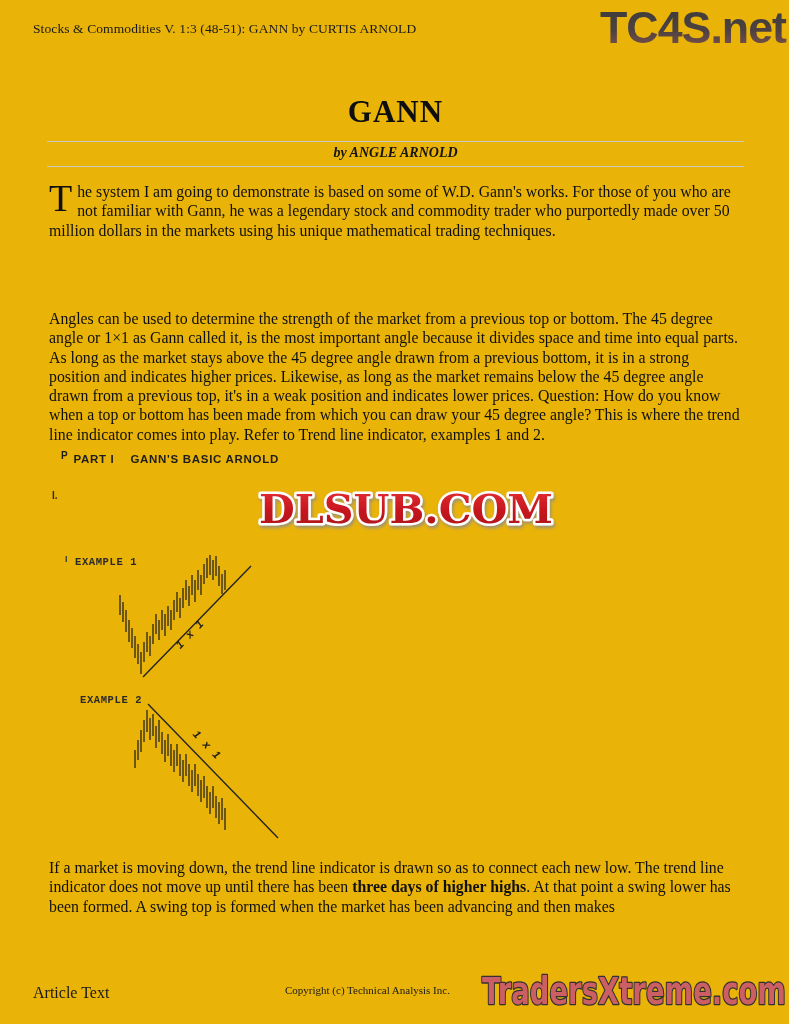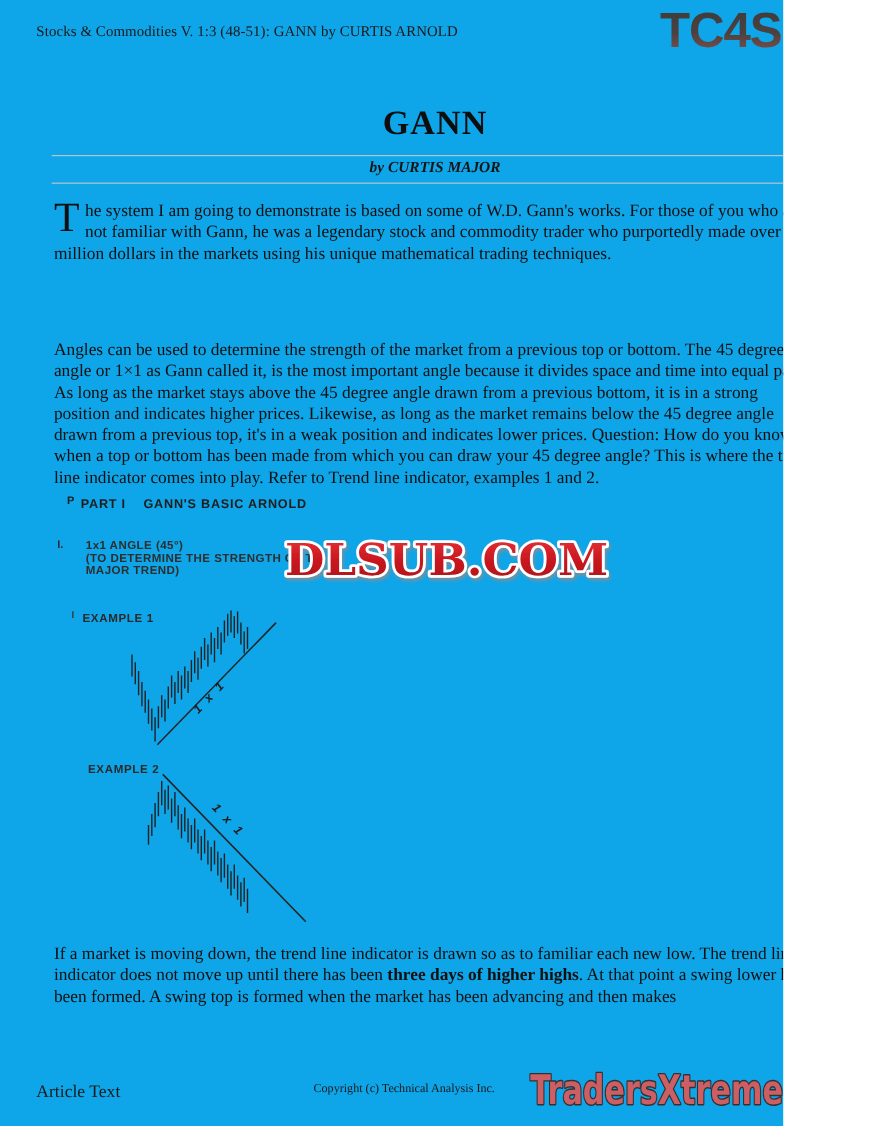--- a/index.html
+++ b/index.html
@@ -1,17 +1,17 @@
 <!DOCTYPE html>
 <html><head>
 <meta charset="utf-8">
 <style>
   html,body { margin:0; padding:0; background:#ffffff; }
   .page {
-    position:relative; width:712px; height:1024px; background:#0ea5e9;
+    position:relative; width:789px; height:1024px; background:#eab308;
     font-family:"Liberation Serif", serif; color:#121212; overflow:hidden;
   }
   
   .hdr-citation {
     position:absolute; left:33px; top:21px; font-size:13.5px; color:#1a1a1a;
     letter-spacing:0.1px;
   }
   .tc4s-svg { position:absolute; left:597px; top:2px; }
   .tc4s-text {
     font-family:"Liberation Sans", sans-serif; font-weight:bold; font-size:45px;
@@ -71,21 +71,21 @@
     font-family:"DejaVu Sans", sans-serif; font-weight:bold; font-size:37px;
     paint-order:stroke; stroke:#333031; stroke-width:2.6px; stroke-linejoin:round;
   }
   
   .ex-tick {
     position:absolute; font-family:"Liberation Sans", sans-serif; font-weight:bold;
     font-size:9px; color:#3a3a3a;
   }
   .tick1 { left:65px; top:554px; }
   .ex-label {
-    position:absolute; font-family:Liberation Sans, sans-serif; font-weight:bold;
+    position:absolute; font-family:Liberation Mono, monospace; font-weight:bold;
     font-size:10.5px; letter-spacing:0.6px; color:#2a2a2a;
   }
   .exl1 { left:75px; top:556px; }
   .exl2 { left:80px; top:694px; }
   .fig-svg { position:absolute; }
   .fig1 { left:105px; top:550px; }
   .fig2 { left:125px; top:690px; }
   .bar   { stroke:#202020; stroke-width:1.25; }
   .trend { stroke:#242424; stroke-width:1.4; }
   .angle-label {
@@ -108,36 +108,31 @@
         <stop offset="0%" stop-color="#3b3b3b"></stop>
         <stop offset="55%" stop-color="#4c4140"></stop>
         <stop offset="100%" stop-color="#8a544c"></stop>
       </linearGradient>
     </defs>
     <text class="tc4s-text" x="96" y="41" text-anchor="middle" fill="url(#tc4sGrad)" textLength="186" lengthAdjust="spacingAndGlyphs">TC4S.net</text>
   </svg>
 
   <h1 class="article-title">GANN</h1>
   <div class="rule rule1"></div>
-  <div class="byline">by CURTIS MAJOR</div>
+  <div class="byline">by ANGLE ARNOLD</div>
   <div class="rule rule2"></div>
 
   <p class="body p1"><span class="dropcap">T</span><span>he system I am going to demonstrate is based on some of W.D. Gann's works. For those of you who are not familiar with Gann, he was a legendary stock and commodity trader who purportedly made over 50 million dollars in the markets using his unique mathematical trading techniques.</span></p>
 
 
   <p class="body p3">Angles can be used to determine the strength of the market from a previous top or bottom. The 45 degree angle or 1×1 as Gann called it, is the most important angle because it divides space and time into equal parts. As long as the market stays above the 45 degree angle drawn from a previous bottom, it is in a strong position and indicates higher prices. Likewise, as long as the market remains below the 45 degree angle drawn from a previous top, it's in a weak position and indicates lower prices. Question: How do you know when a top or bottom has been made from which you can draw your 45 degree angle? This is where the trend line indicator comes into play. Refer to Trend line indicator, examples 1 and 2.</p>
 
   <div class="part-head"><span class="p-sup">P</span><span>PART I</span><span class="ph-gap"></span><span>GANN'S BASIC ARNOLD</span></div>
 
   <div class="tool-num">I.</div>
-  <div class="tool-lines">
-    <div>1x1 ANGLE (45°)</div>
-    <div>(TO DETERMINE THE STRENGTH OF TH</div>
-    <div>MAJOR TREND)</div>
-  </div>
 
   <svg class="dlsub-svg" width="308" height="56" viewBox="0 0 308 56">
     <defs>
       <linearGradient id="dlsubGrad" x1="0" y1="0" x2="0" y2="1">
         <stop offset="0%" stop-color="#e8353b"></stop>
         <stop offset="45%" stop-color="#cc1a21"></stop>
         <stop offset="100%" stop-color="#a80f15"></stop>
       </linearGradient>
       <filter id="dlsubShadow" x="-10%" y="-10%" width="120%" height="130%">
         <feDropShadow dx="1.5" dy="2.5" stdDeviation="1.5" flood-color="#8c8c8c" flood-opacity="0.8"></feDropShadow>
@@ -219,21 +214,21 @@
       <line x1="85" y1="102" x2="85" y2="124" class="bar"></line>
       <line x1="88" y1="96" x2="88" y2="118" class="bar"></line>
       <line x1="91" y1="106" x2="91" y2="128" class="bar"></line>
       <line x1="94" y1="112" x2="94" y2="134" class="bar"></line>
       <line x1="97" y1="108" x2="97" y2="130" class="bar"></line>
       <line x1="100" y1="118" x2="100" y2="140" class="bar"></line>
       <line x1="23" y1="14" x2="153" y2="148" class="trend"></line>
       <text transform="translate(80,58) rotate(46)" text-anchor="middle" class="angle-label">1 x 1</text>
     </svg>
 
-  <p class="body p4"><span>If a market is moving down, the trend line indicator is drawn so as to familiar each new low. The trend line indicator does not move up until there has been </span><b>three days of higher highs</b><span>. At that point a swing lower has been formed. A swing top is formed when the market has been advancing and then makes</span></p>
+  <p class="body p4"><span>If a market is moving down, the trend line indicator is drawn so as to connect each new low. The trend line indicator does not move up until there has been </span><b>three days of higher highs</b><span>. At that point a swing lower has been formed. A swing top is formed when the market has been advancing and then makes</span></p>
 
   <div class="foot-left">Article Text</div>
   <div class="foot-center">Copyright (c) Technical Analysis Inc.</div>
   <svg class="txt-svg" width="314" height="54" viewBox="0 0 314 54">
     <text class="txt-text" x="157" y="39" text-anchor="middle" fill="#cb5f64" textLength="304" lengthAdjust="spacingAndGlyphs">TradersXtreme.com</text>
   </svg>
 
 </div>
 
 </body></html>

